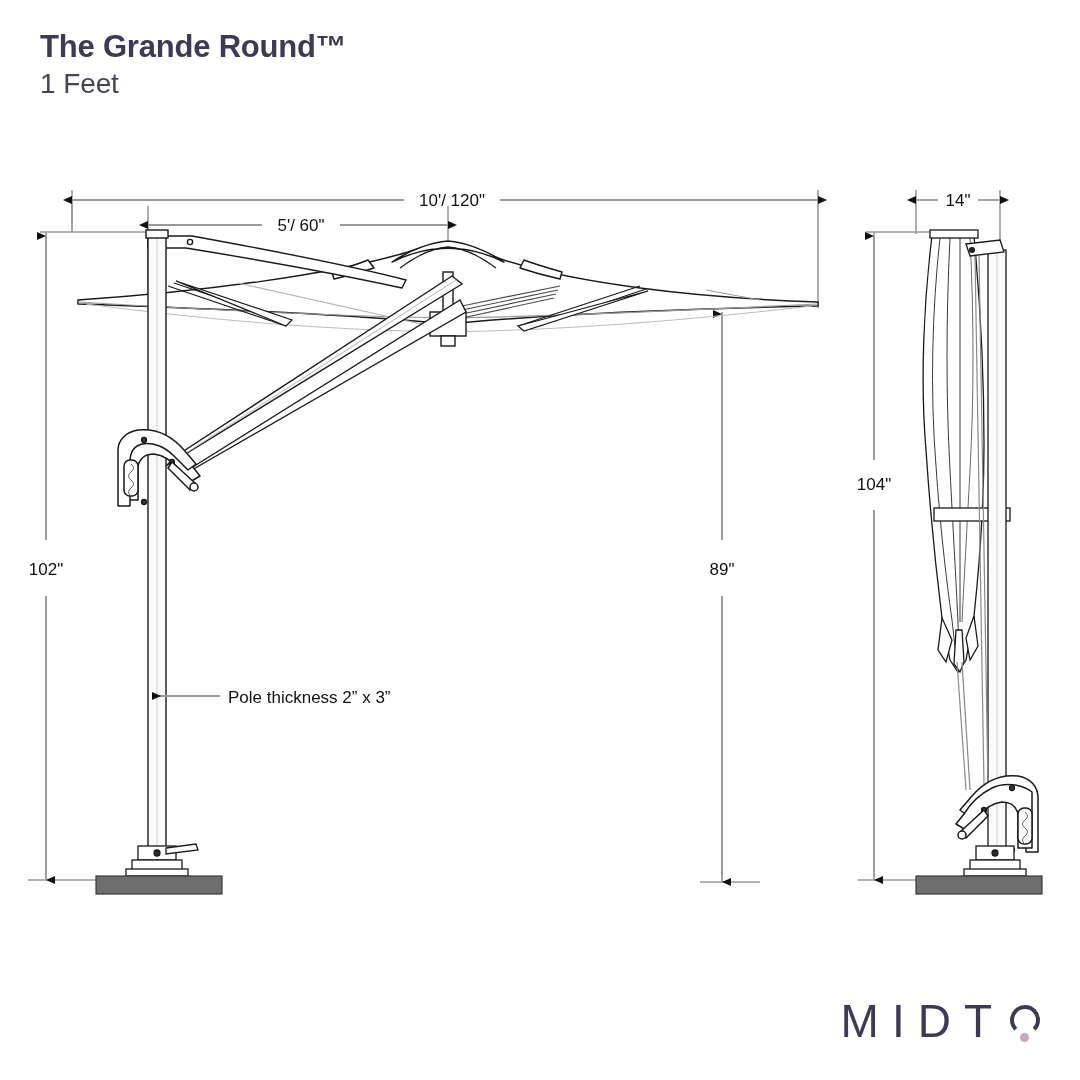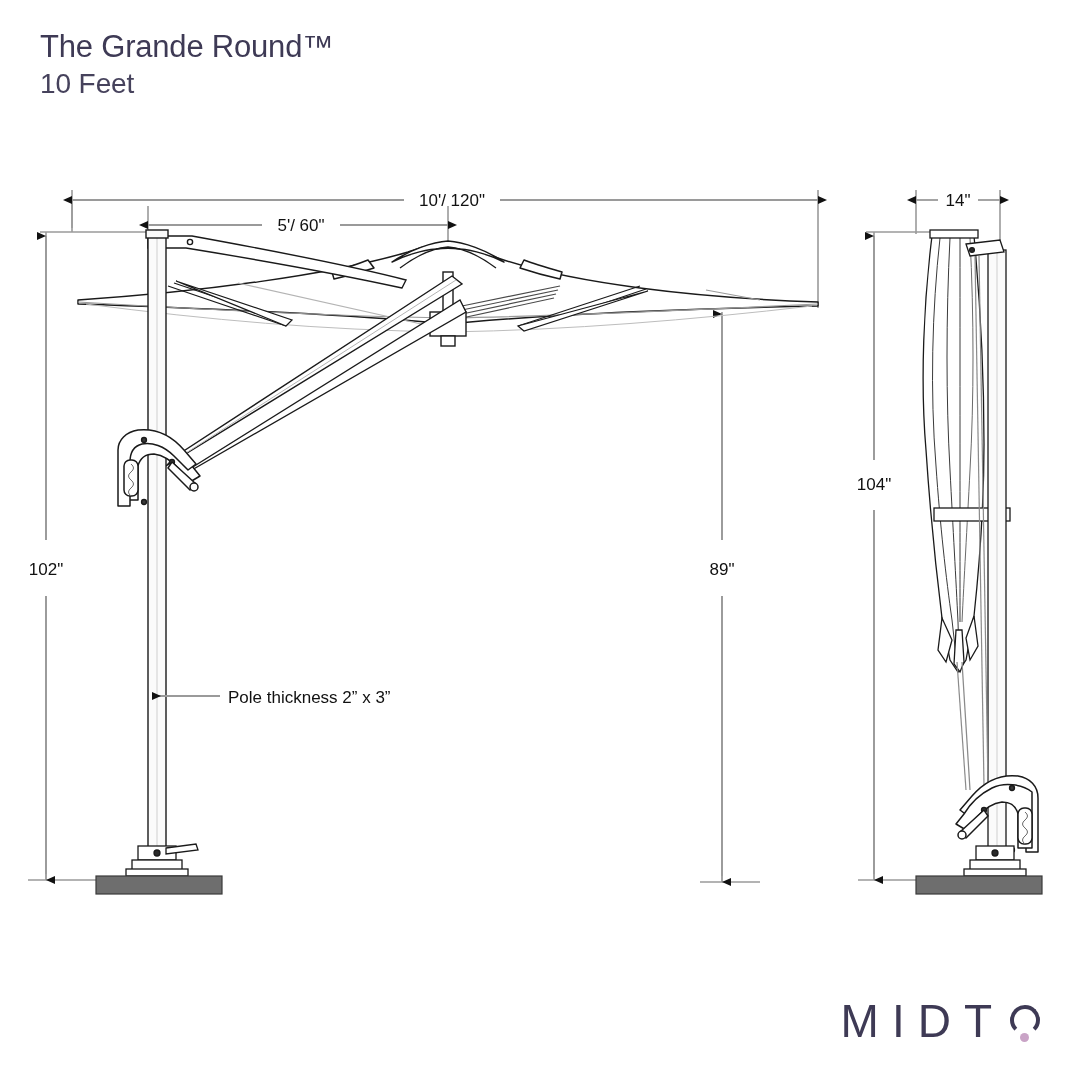--- a/index.html
+++ b/index.html
@@ -24,21 +24,21 @@
 
   
   .title-block {
     position: absolute;
     left: 40px;
     top: 28px;
     width: 640px;
   }
   .title-main {
     font-size: 31px;
-    font-weight: normal;
+    font-weight: bold;
     color: #3e3a55;
     line-height: 1.22;
     letter-spacing: -0.2px;
     white-space: nowrap;
   }
   .title-sub {
     font-size: 28px;
     font-weight: normal;
     color: #46425c;
     line-height: 1.26;
@@ -103,21 +103,21 @@
     background: #c9a3c6;
   }
 </style>
 </head>
 <body>
 
 <div id="root">
 
   <div class="title-block">
     <div class="title-main">The Grande Round™</div>
-    <div class="title-sub">10 Feet</div>
+    <div class="title-sub">1 Feet</div>
   </div>
 
   <svg id="drawing" viewBox="0 0 1080 1080" xmlns="http://www.w3.org/2000/svg">
     <defs>
       <marker id="arrL" markerWidth="10" markerHeight="8" refX="9" refY="4" orient="auto" markerUnits="userSpaceOnUse">
         <path d="M9,0 L9,8 L0,4 Z" fill="#111111"></path>
       </marker>
       <marker id="arrR" markerWidth="10" markerHeight="8" refX="1" refY="4" orient="auto" markerUnits="userSpaceOnUse">
         <path d="M1,0 L1,8 L10,4 Z" fill="#111111"></path>
       </marker>

